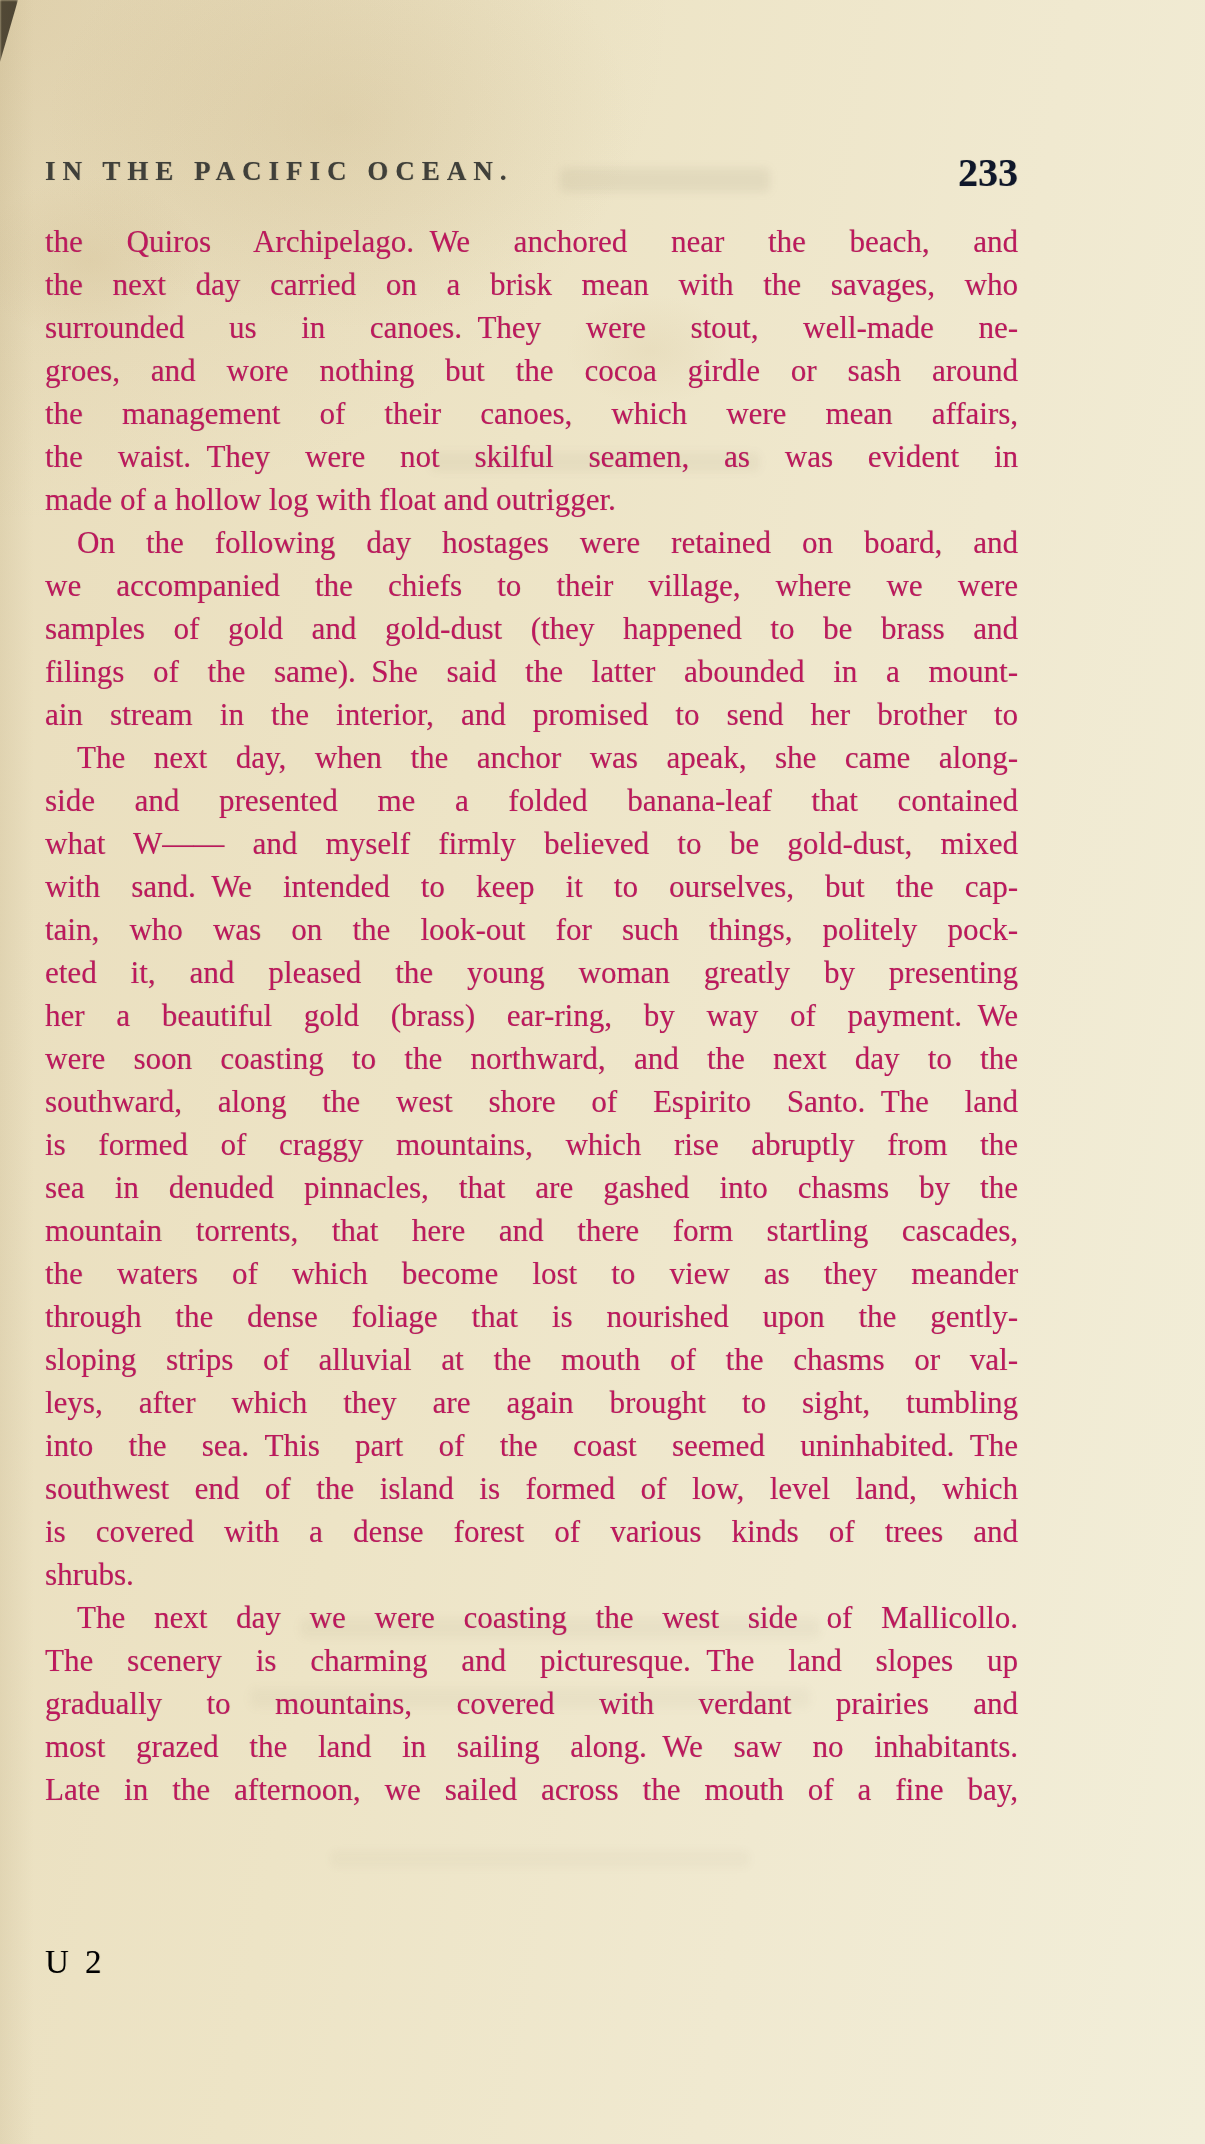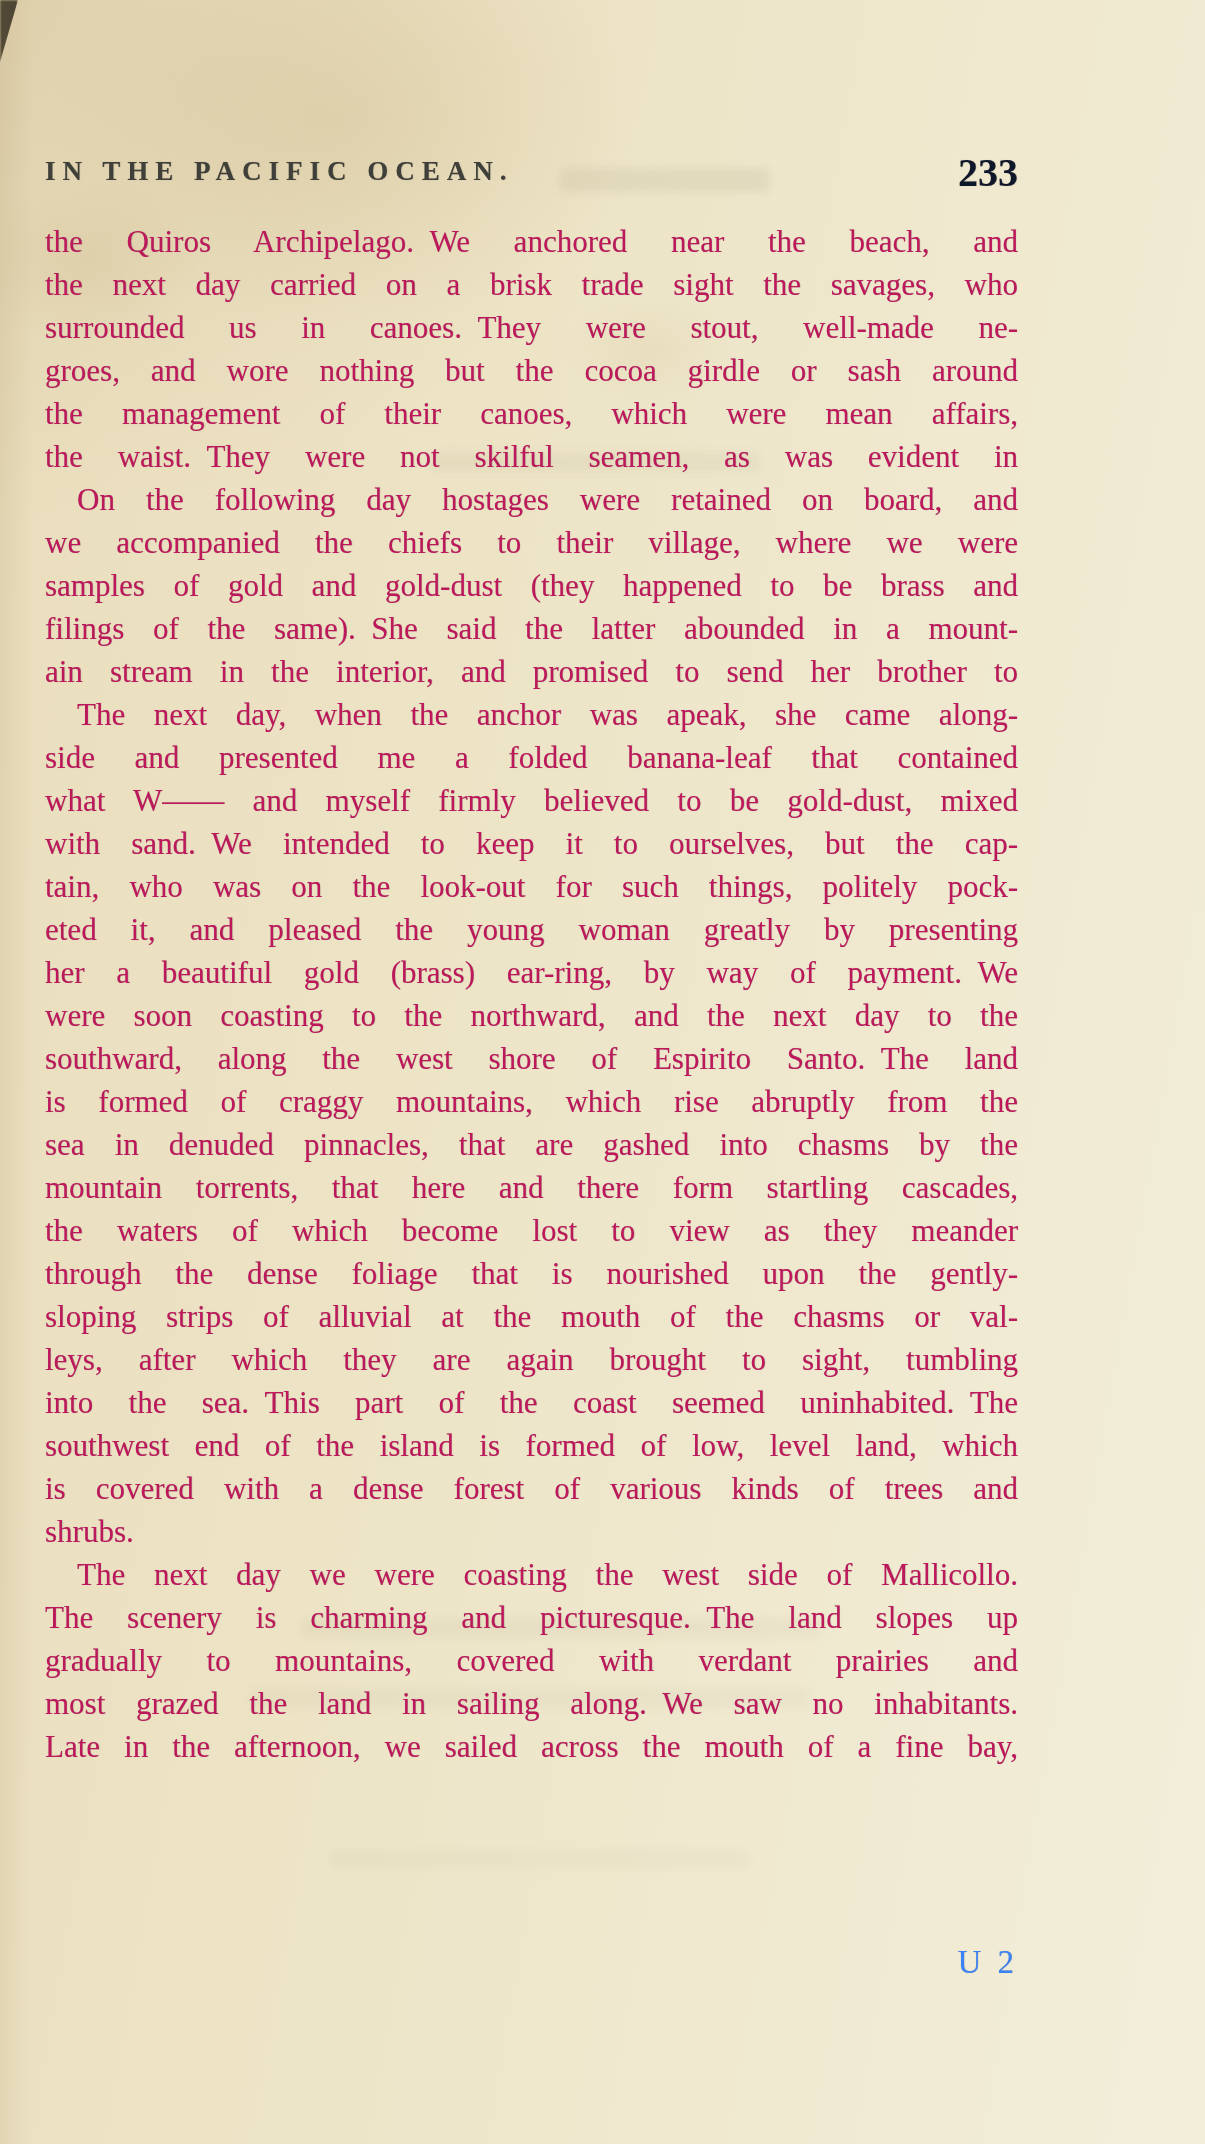--- a/index.html
+++ b/index.html
@@ -97,23 +97,23 @@
     text-align-last: justify;
   }
   .body-text .line.indent { padding-left: 32px; }
   .body-text .line.no-just { text-align-last: left; }
 
   .signature-mark {
     position: absolute;
     left: 45px;
     top: 1944px;
     width: 973px;
-    text-align: right;
+    text-align: left;
     font-size: 33px;
-    color: #3b82f6;
+    color: #000000;
     letter-spacing: 4px;
     text-shadow: 0.35px 0.35px 0.7px rgba(62,60,48,0.38);
   }
 </style>
 </head>
 <body>
 
 <div class="corner-wedge"></div>
 <div class="left-edge-shade"></div>
 <div class="ghost g1"></div>
@@ -122,25 +122,26 @@
 <div class="ghost g4"></div>
 <div class="ghost g5"></div>
 
 <div class="running-header">
   <div class="running-title">IN THE PACIFIC OCEAN.</div>
   <div class="page-number">233</div>
 </div>
 
 <div class="body-text">
     <div class="line">the Quiros Archipelago. We anchored near the beach, and</div>
-    <div class="line">the next day carried on a brisk trade sight the savages, who</div>
+    <div class="line">the next day carried on a brisk mean with the savages, who</div>
     <div class="line">surrounded us in canoes. They were stout, well-made ne-</div>
     <div class="line">groes, and wore nothing but the cocoa girdle or sash around</div>
     <div class="line">the management of their canoes, which were mean affairs,</div>
     <div class="line">the waist. They were not skilful seamen, as was evident in</div>
+    <div class="line no-just">made of a hollow log with float and outrigger.</div>
     <div class="line indent">On the following day hostages were retained on board, and</div>
     <div class="line">we accompanied the chiefs to their village, where we were</div>
     <div class="line">samples of gold and gold-dust (they happened to be brass and</div>
     <div class="line">filings of the same). She said the latter abounded in a mount-</div>
     <div class="line">ain stream in the interior, and promised to send her brother to</div>
     <div class="line indent">The next day, when the anchor was apeak, she came along-</div>
     <div class="line">side and presented me a folded banana-leaf that contained</div>
     <div class="line">what W—— and myself firmly believed to be gold-dust, mixed</div>
     <div class="line">with sand. We intended to keep it to ourselves, but the cap-</div>
     <div class="line">tain, who was on the look-out for such things, politely pock-</div>

